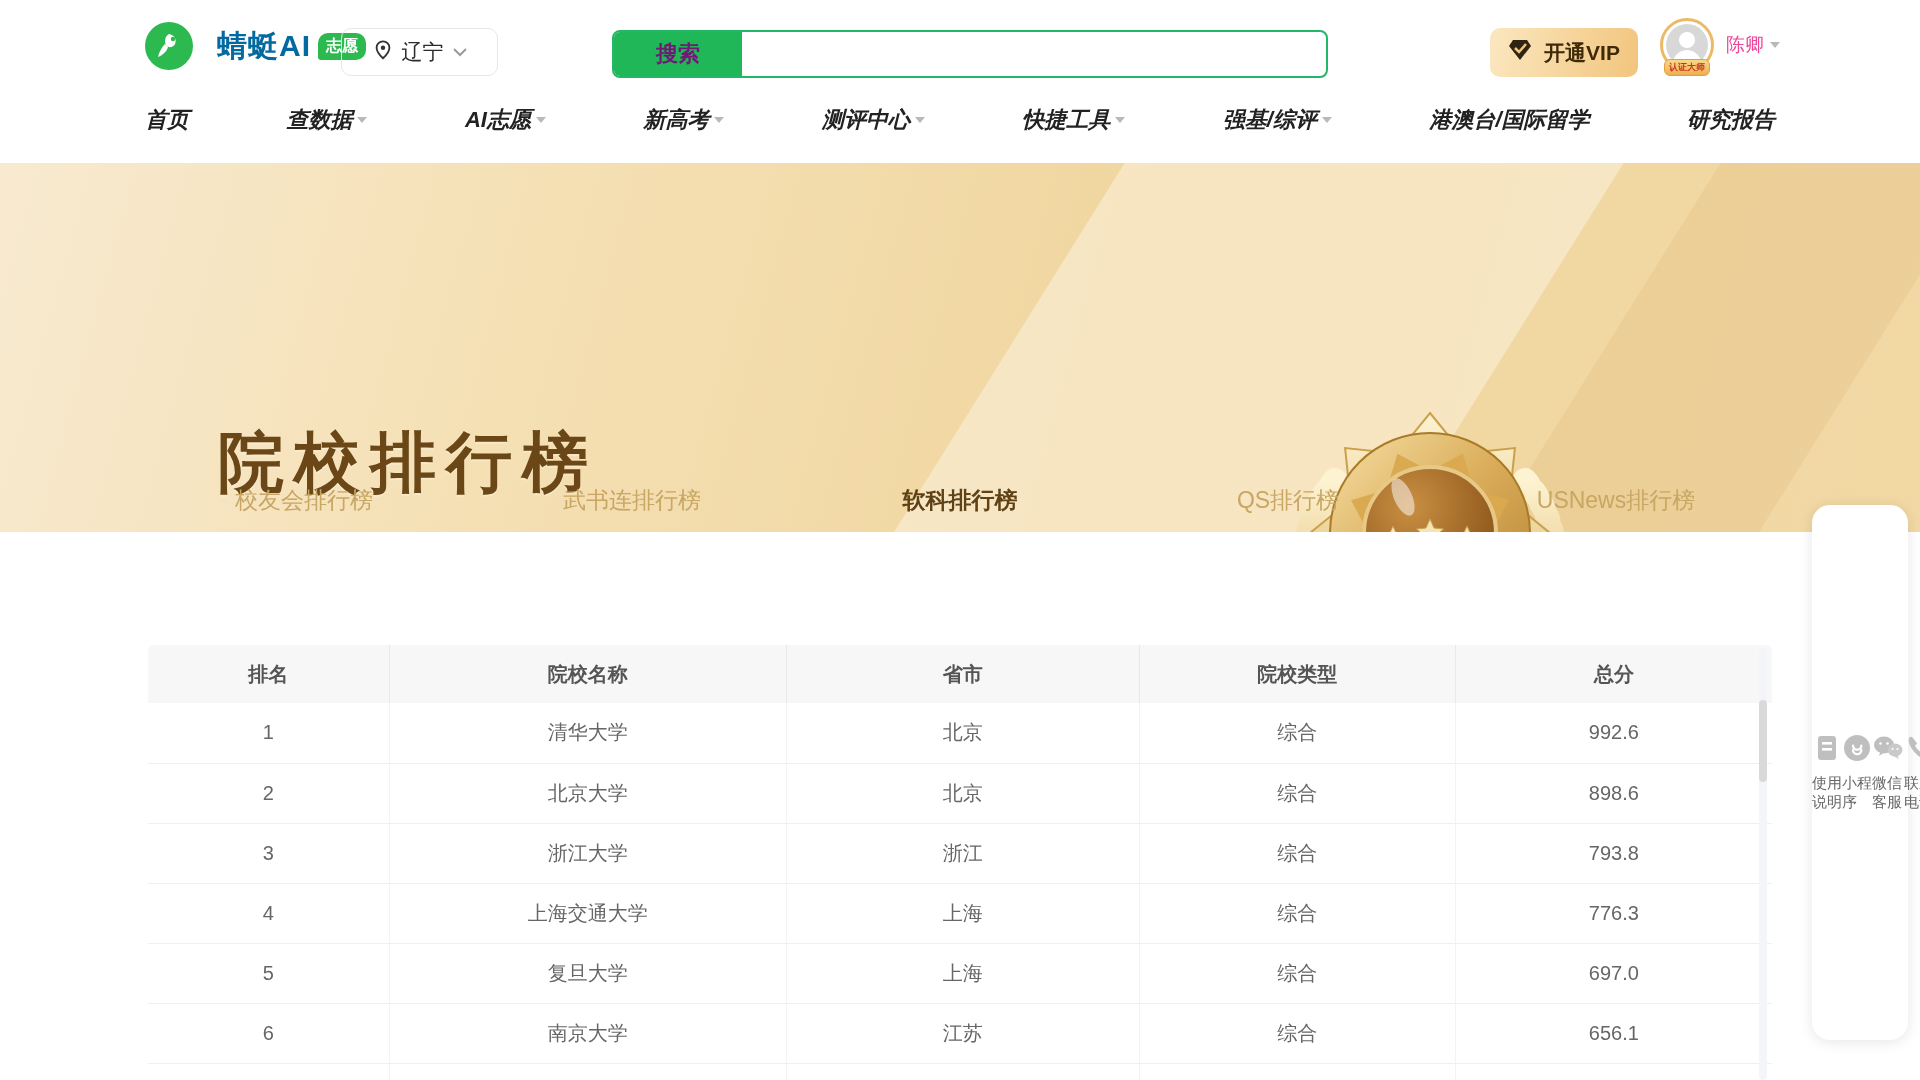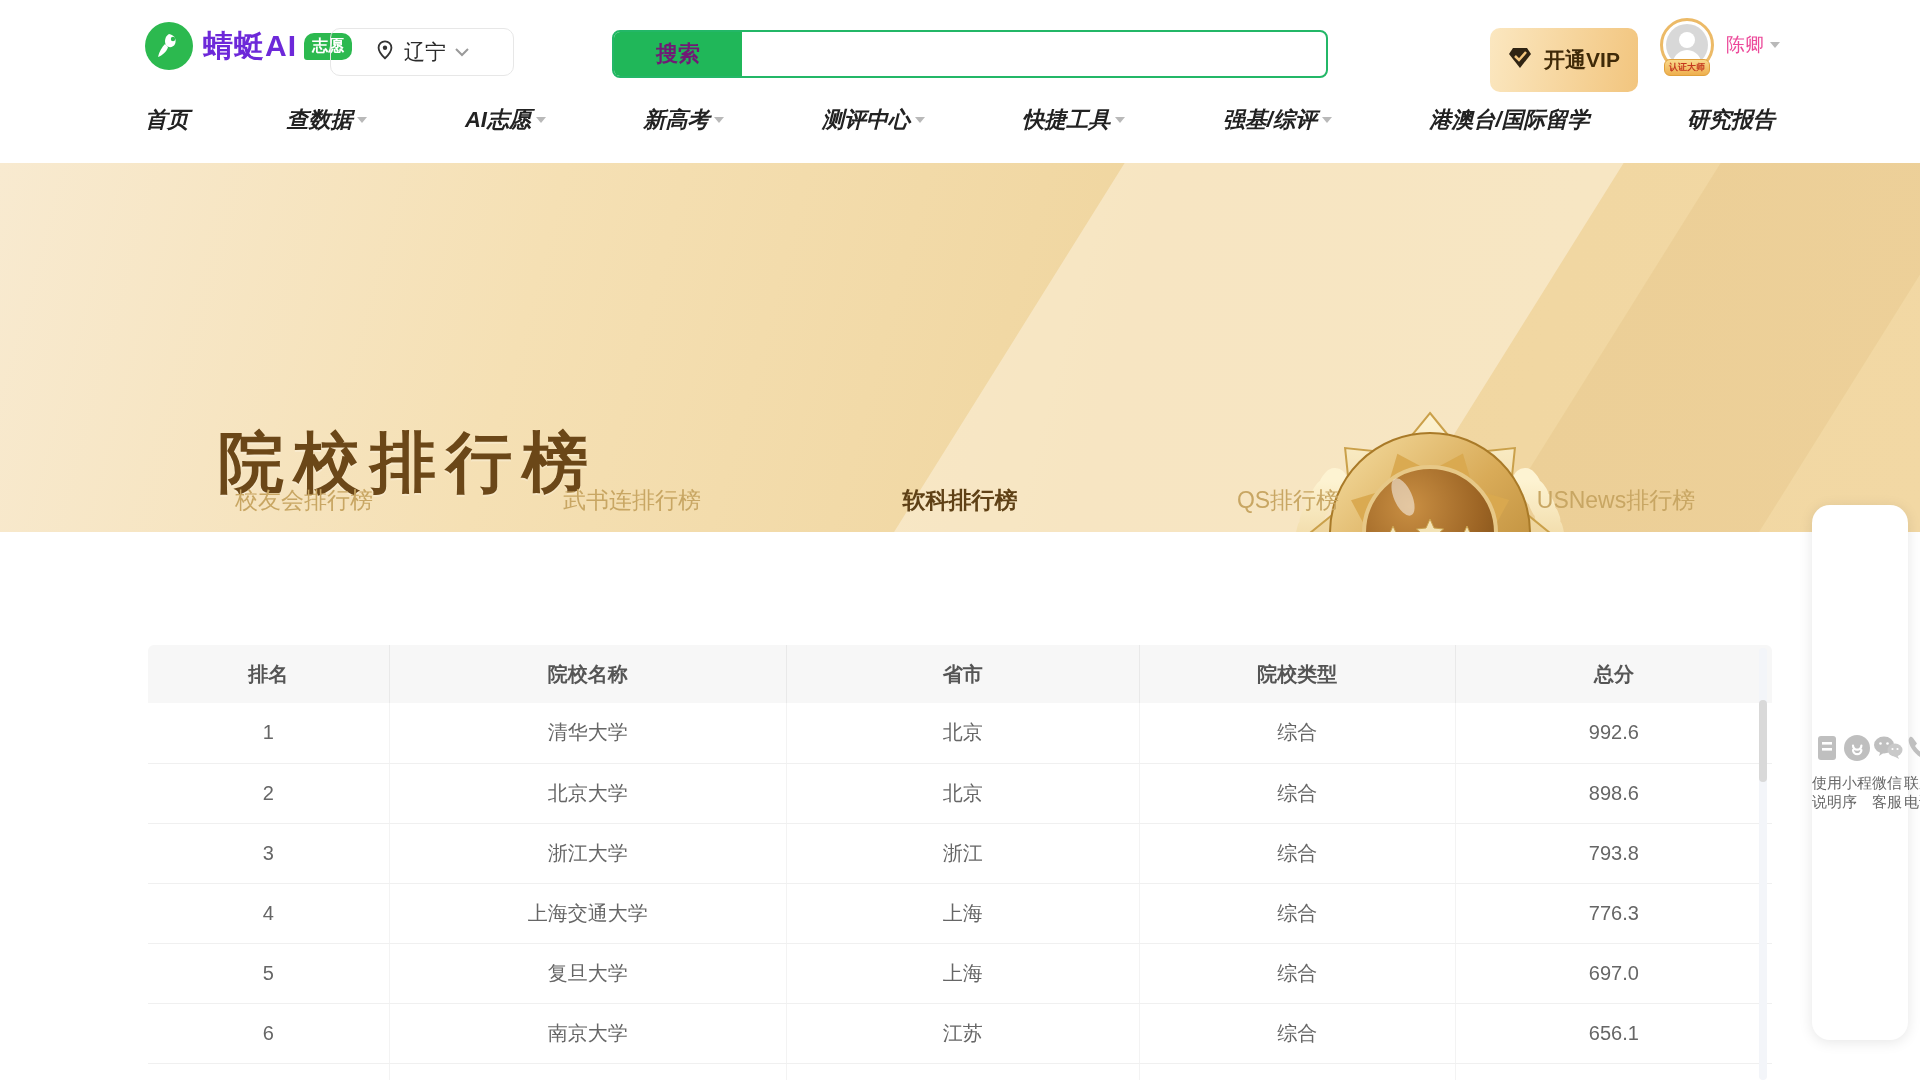--- a/index.html
+++ b/index.html
@@ -4,29 +4,29 @@
 <style>
   * { margin:0; padding:0; box-sizing:border-box; }
   html,body { width:1920px; height:1080px; overflow:hidden; background:#fff;
     font-family:"Liberation Sans","DejaVu Sans",sans-serif; }
   .page { position:relative; width:1920px; height:1080px; background:#fff; }
 
   
   .header { position:absolute; top:0; left:0; width:1920px; height:163px; background:#fff; z-index:5; }
   .logo { position:absolute; left:145px; top:22px; display:flex; align-items:center; }
   .logo-circle { width:48px; height:48px; border-radius:50%; background:#2cb94f; display:flex; align-items:center; justify-content:center; }
-  .brand-name { margin-left:10px; font-size:30px; font-weight:bold; color:#6d28d9; letter-spacing:1px; }
+  .brand-name { margin-left:24px; font-size:30px; font-weight:bold; color:#0369a1; letter-spacing:1px; }
   .brand-tag { margin-left:7px; background:#2cb94f; color:#fff; font-size:16px; font-weight:bold; padding:3px 8px; border-radius:10px 10px 10px 3px; }
-  .location-pill { position:absolute; left:330px; top:28px; width:184px; height:48px; border:1px solid #e7e7e7; border-radius:10px; display:flex; align-items:center; justify-content:center; gap:8px; cursor:pointer; }
+  .location-pill { position:absolute; left:341px; top:28px; width:157px; height:48px; border:1px solid #e7e7e7; border-radius:10px; display:flex; align-items:center; justify-content:center; gap:8px; cursor:pointer; }
   .location-label { font-size:21px; color:#2b2b2b; }
   .search-wrap { position:absolute; left:612px; top:30px; width:716px; height:48px; border:2px solid #23b767; border-radius:8px; display:flex; overflow:hidden; background:#fff; }
   .search-input { flex:1; border:none; outline:none; font-size:20px; color:#333; padding:0 18px; font-family:inherit; }
   .search-input::placeholder { color:#9a9a9a; }
   .search-btn { width:128px; background:#20b759; color:#701a75; font-size:22px; font-weight:bold; border:none; cursor:pointer; font-family:inherit; }
-  .vip-btn { position:absolute; left:1490px; top:28px; width:148px; height:64px; border:none; border-radius:10px;
+  .vip-btn { position:absolute; left:1490px; top:28px; width:148px; height:49px; border:none; border-radius:10px;
     background:linear-gradient(100deg,#fbe7c0,#f2c57e); display:flex; align-items:center; justify-content:center; gap:12px;
     font-size:21px; font-weight:bold; color:#3f2a08; cursor:pointer; font-family:inherit; }
   .user-area { position:absolute; left:1660px; top:18px; display:flex; align-items:center; cursor:pointer; }
   .avatar-frame { position:relative; width:54px; height:54px; border-radius:50%; border:3px solid #ecba67; background:#fff; display:flex; align-items:center; justify-content:center; }
   .avatar-inner { width:42px; height:42px; border-radius:50%; background:#d8d8d8; overflow:hidden; display:flex; align-items:center; justify-content:center; }
   .avatar-badge { position:absolute; left:50%; bottom:-7px; transform:translateX(-50%); white-space:nowrap;
     background:linear-gradient(180deg,#f9d98c,#eeaf4e); border-radius:6px; padding:1px 4px;
     font-size:9px; font-weight:bold; color:#c4381f; border:1px solid #e0a13c; }
   .user-name { margin-left:12px; font-size:19px; color:#ec4899; }
   .user-caret { margin-left:6px; }

